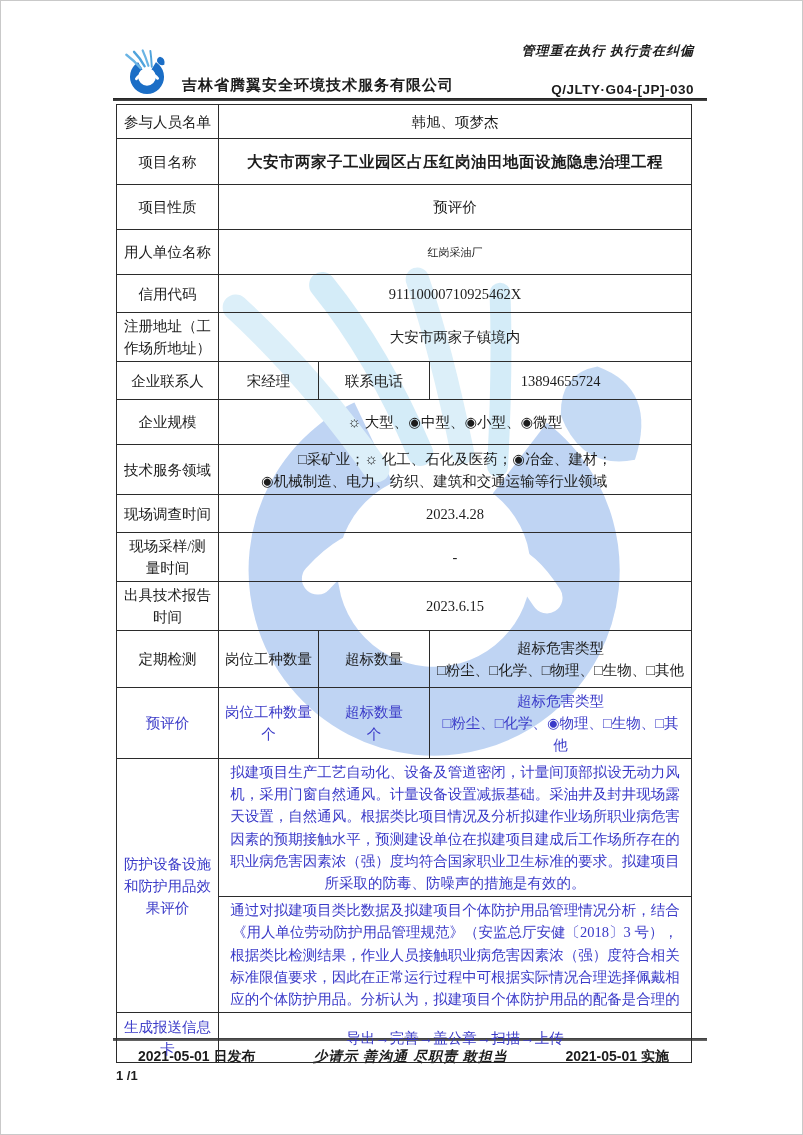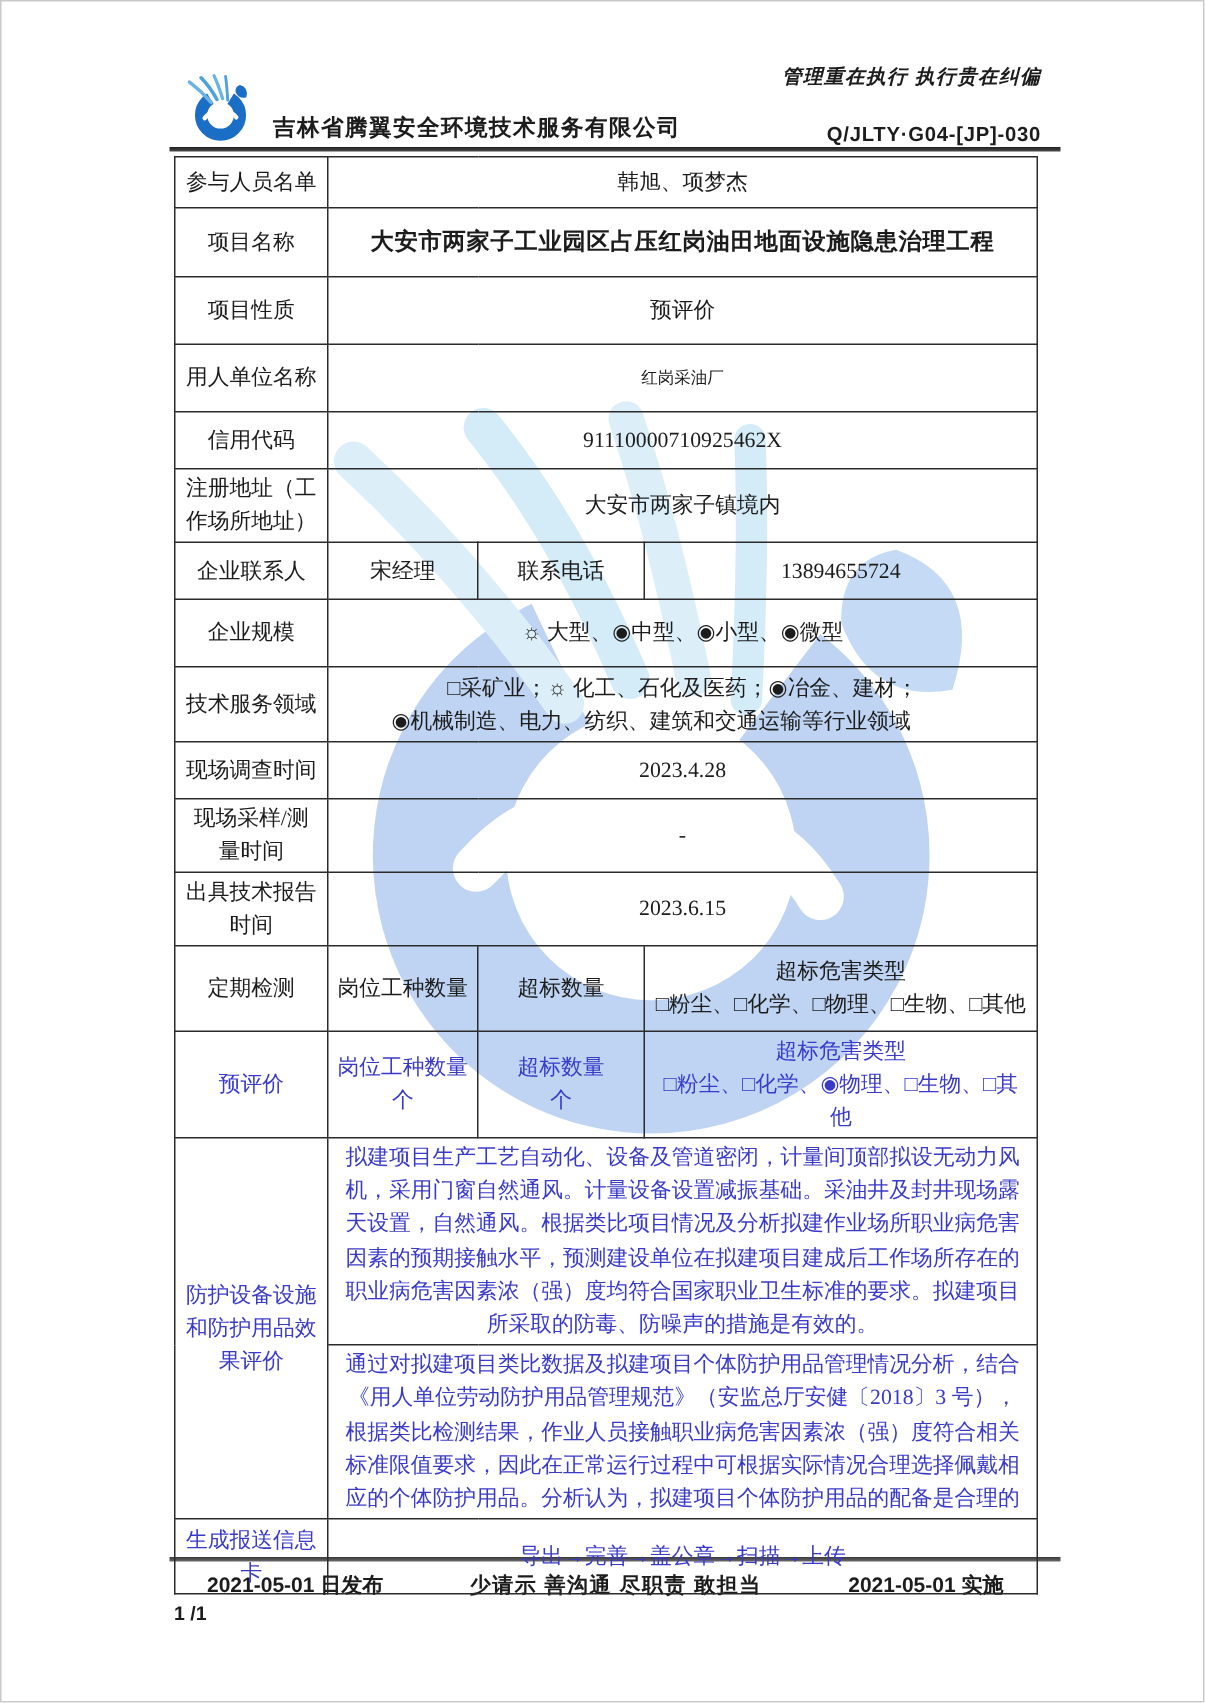--- a/index.html
+++ b/index.html
@@ -67,21 +67,21 @@
     position:absolute;left:112px;top:1037px;width:594px;height:3px;
     background:linear-gradient(#3a3a3a,#6a6a6a);
   }
   .footer{
     position:absolute;left:115px;top:1047px;width:575px;
     display:flex;justify-content:space-between;align-items:center;
     padding:0 22px;box-sizing:border-box;
     font-family:"Liberation Sans","DejaVu Sans",sans-serif;
     font-weight:bold;font-size:14px;
   }
-  .motto{letter-spacing:1px;}
+  .motto{font-style:italic;letter-spacing:1px;}
   .page-num{
     position:absolute;left:115px;top:1067px;width:575px;text-align:left;
     font-family:"Liberation Sans","DejaVu Sans",sans-serif;
     font-weight:bold;font-size:13px;
   }
 </style>
 </head>
 <body>
 
 <div class="page">

